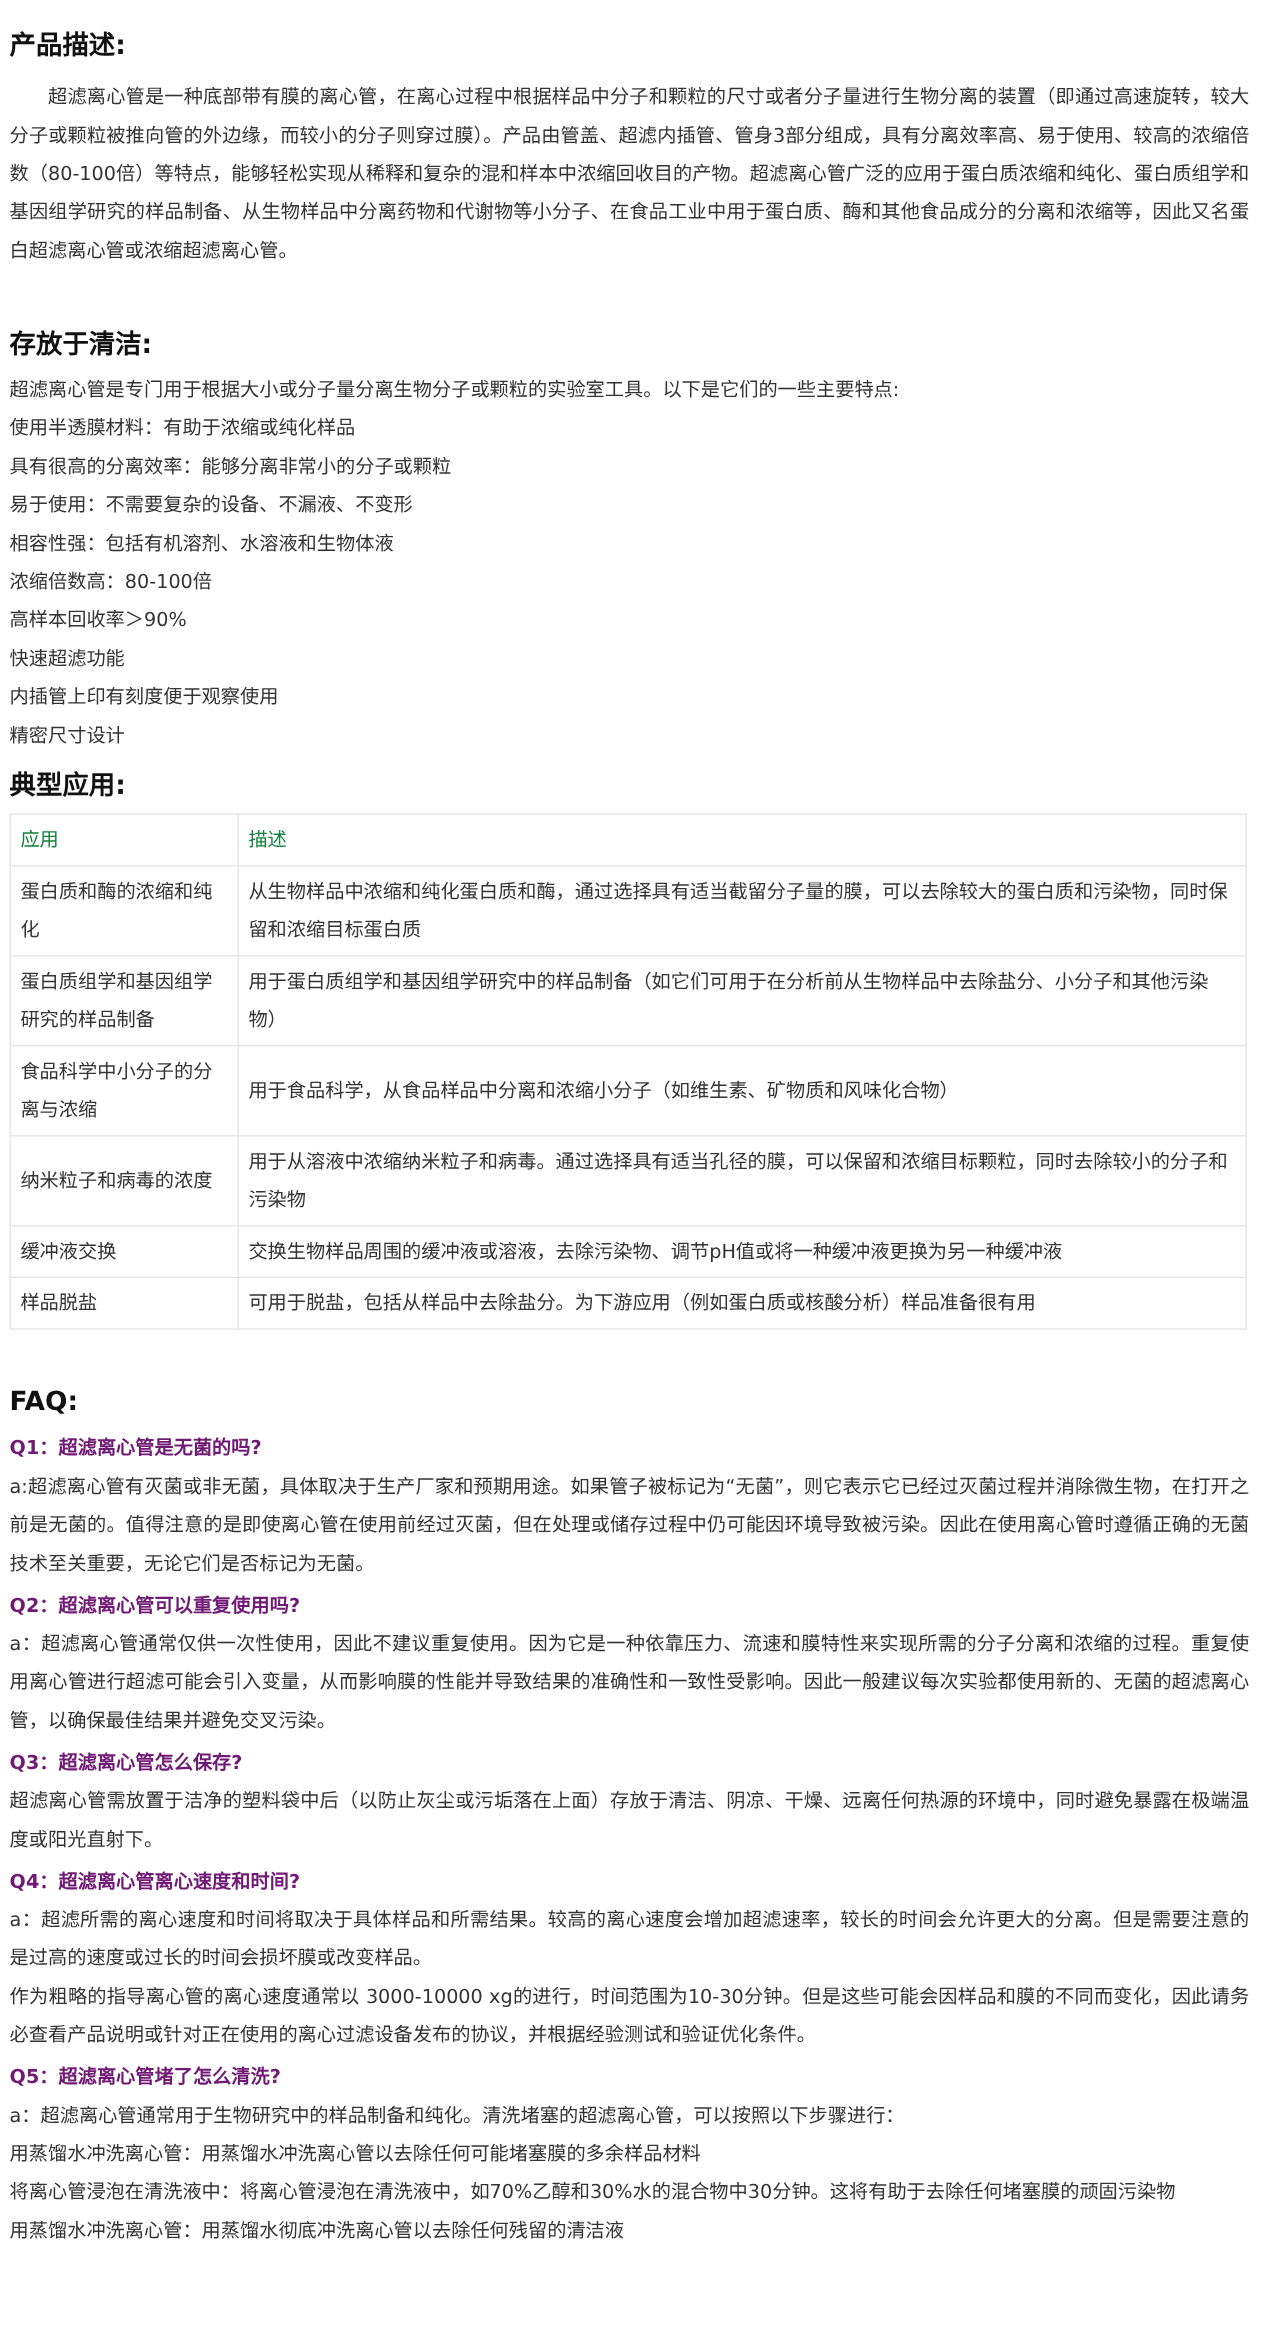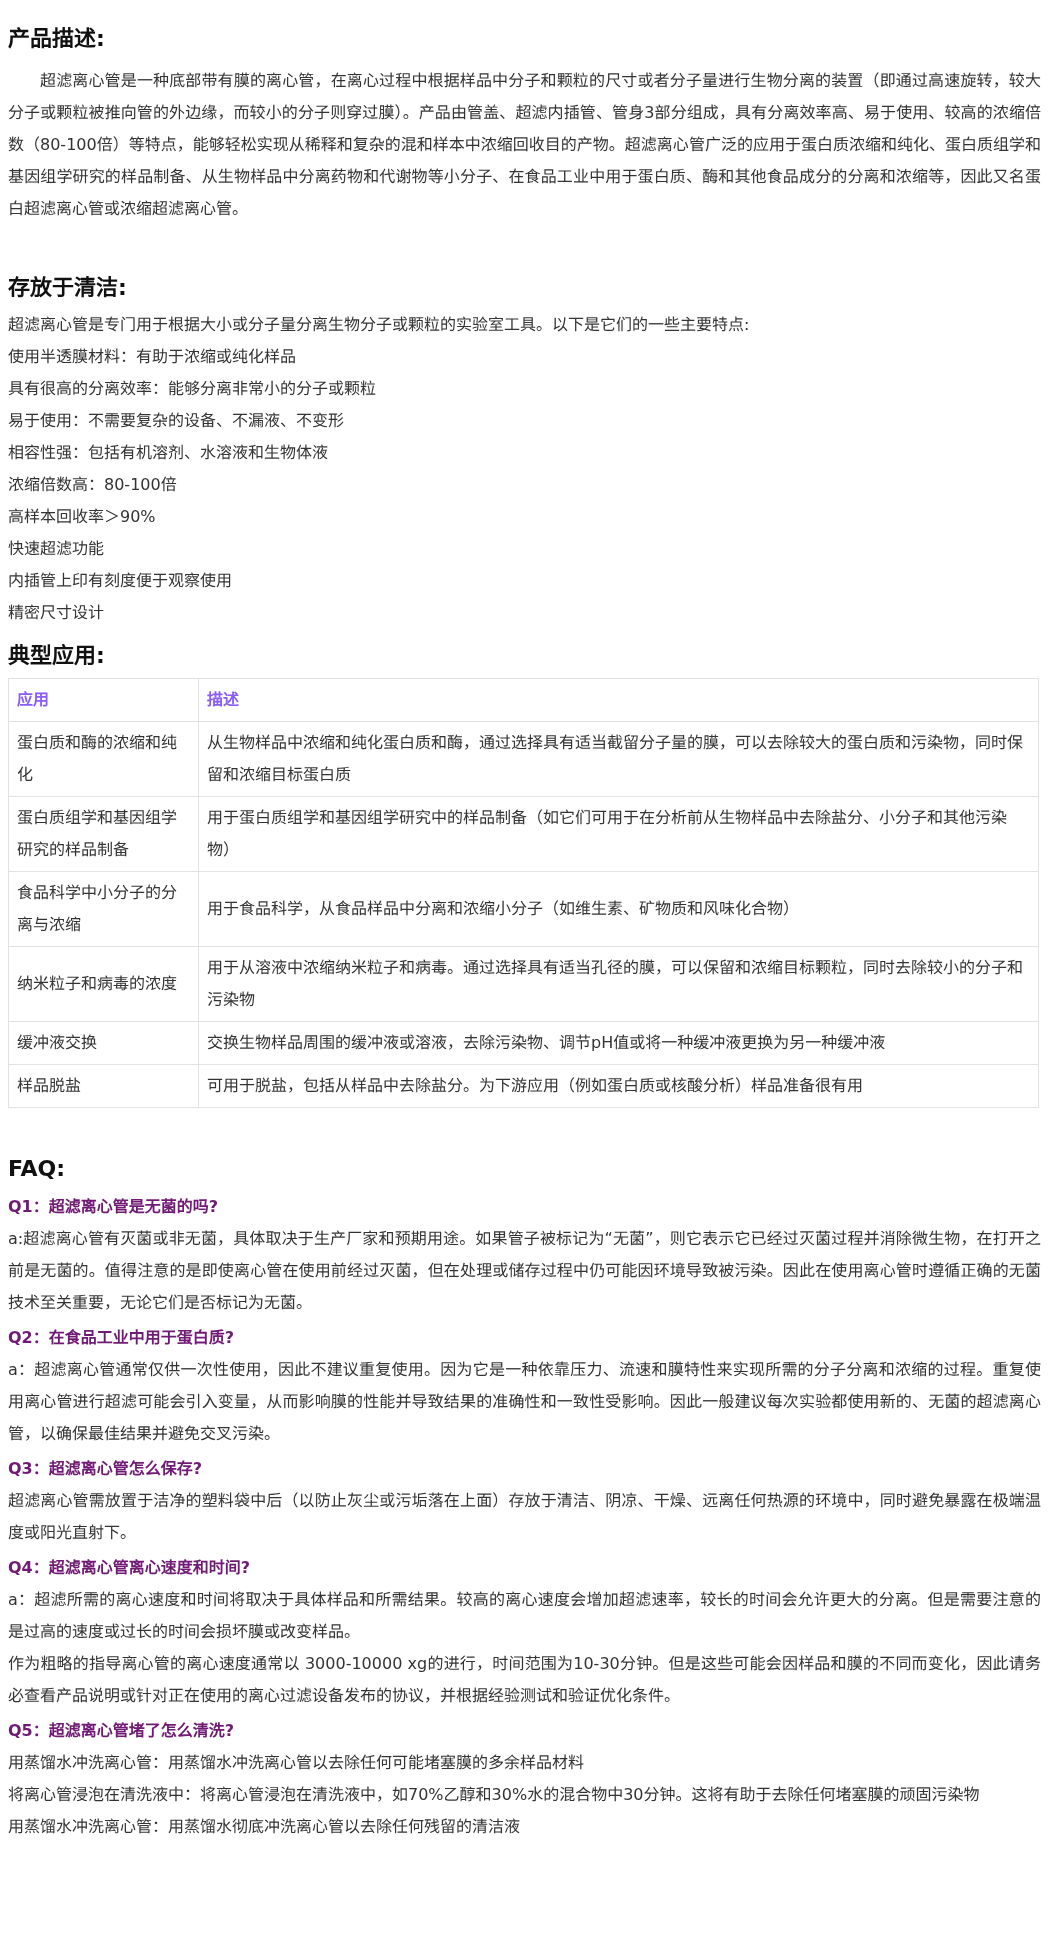--- a/index.html
+++ b/index.html
@@ -36,21 +36,21 @@
   }
   .apps th, .apps td {
     border: 1px solid #e2e2e2;
     padding: 5px 8px;
     vertical-align: middle;
     line-height: 2;
     font-size: 16px;
     text-align: left;
     word-break: break-all;
   }
-  .apps th { font-weight: 700; color: #8b5cf6; }
+  .apps th { font-weight: 400; color: #15803d; }
   .apps col.c1 { width: 190px; }
   .faq-heading { margin-top: 42px; margin-bottom: 2px; }
   .faq-q { font-weight: 700; color: #701a75; margin: 3px 0 0 0; line-height: 2; }
   .faq-a { margin: 0; text-align: justify; }
 </style>
 </head>
 <body>
 
 <div>
 
@@ -107,28 +107,29 @@
         <td>可用于脱盐，包括从样品中去除盐分。为下游应用（例如蛋白质或核酸分析）样品准备很有用</td>
       </tr>
     </tbody>
   </table>
 
   <h2 class="sec-heading faq-heading">FAQ:</h2>
 
   <p class="faq-q">Q1：超滤离心管是无菌的吗?</p>
   <p class="faq-a">a:超滤离心管有灭菌或非无菌，具体取决于生产厂家和预期用途。如果管子被标记为“无菌”，则它表示它已经过灭菌过程并消除微生物，在打开之前是无菌的。值得注意的是即使离心管在使用前经过灭菌，但在处理或储存过程中仍可能因环境导致被污染。因此在使用离心管时遵循正确的无菌技术至关重要，无论它们是否标记为无菌。</p>
 
-  <p class="faq-q">Q2：在食品工业中用于蛋白质?</p>
+  <p class="faq-q">Q2：超滤离心管可以重复使用吗?</p>
   <p class="faq-a">a：超滤离心管通常仅供一次性使用，因此不建议重复使用。因为它是一种依靠压力、流速和膜特性来实现所需的分子分离和浓缩的过程。重复使用离心管进行超滤可能会引入变量，从而影响膜的性能并导致结果的准确性和一致性受影响。因此一般建议每次实验都使用新的、无菌的超滤离心管，以确保最佳结果并避免交叉污染。</p>
 
   <p class="faq-q">Q3：超滤离心管怎么保存?</p>
   <p class="faq-a">超滤离心管需放置于洁净的塑料袋中后（以防止灰尘或污垢落在上面）存放于清洁、阴凉、干燥、远离任何热源的环境中，同时避免暴露在极端温度或阳光直射下。</p>
 
   <p class="faq-q">Q4：超滤离心管离心速度和时间?</p>
   <p class="faq-a">a：超滤所需的离心速度和时间将取决于具体样品和所需结果。较高的离心速度会增加超滤速率，较长的时间会允许更大的分离。但是需要注意的是过高的速度或过长的时间会损坏膜或改变样品。</p>
   <p class="faq-a">作为粗略的指导离心管的离心速度通常以 3000-10000 xg的进行，时间范围为10-30分钟。但是这些可能会因样品和膜的不同而变化，因此请务必查看产品说明或针对正在使用的离心过滤设备发布的协议，并根据经验测试和验证优化条件。</p>
 
   <p class="faq-q">Q5：超滤离心管堵了怎么清洗?</p>
+  <p class="faq-a">a：超滤离心管通常用于生物研究中的样品制备和纯化。清洗堵塞的超滤离心管，可以按照以下步骤进行：</p>
   <p class="faq-a">用蒸馏水冲洗离心管：用蒸馏水冲洗离心管以去除任何可能堵塞膜的多余样品材料</p>
   <p class="faq-a">将离心管浸泡在清洗液中：将离心管浸泡在清洗液中，如70%乙醇和30%水的混合物中30分钟。这将有助于去除任何堵塞膜的顽固污染物</p>
   <p class="faq-a">用蒸馏水冲洗离心管：用蒸馏水彻底冲洗离心管以去除任何残留的清洁液</p>
 
 </div>
 
 </body></html>

